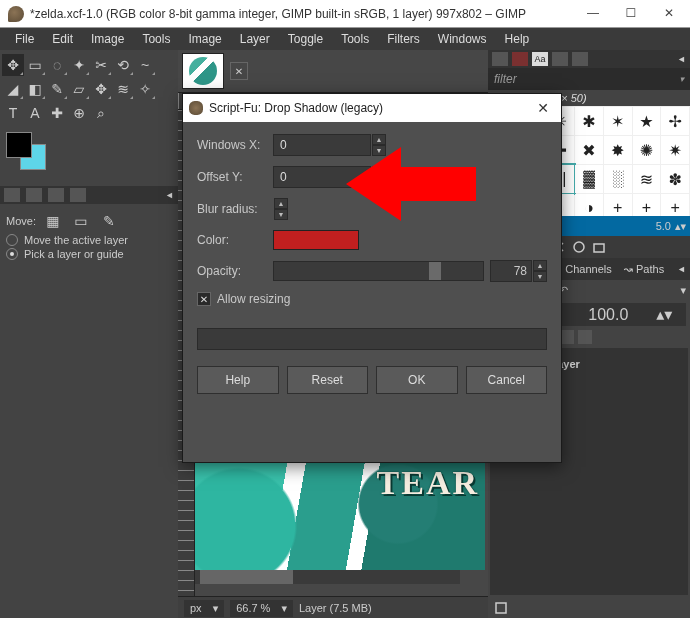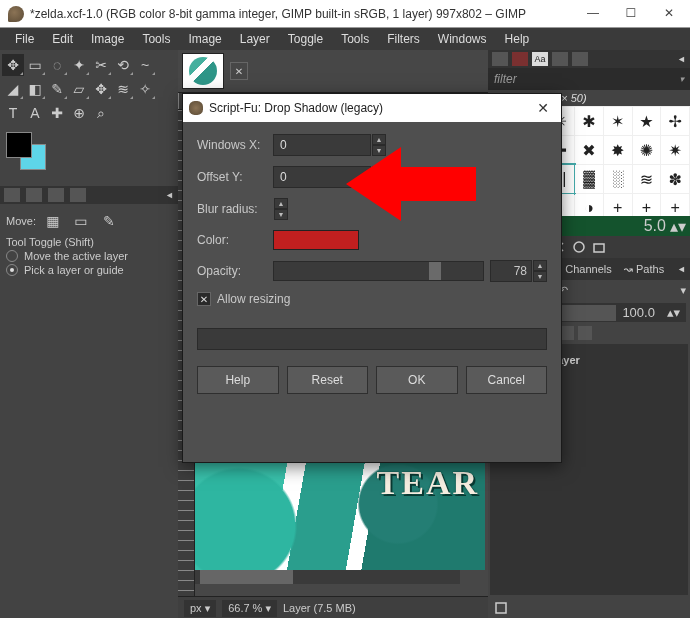--- a/index.html
+++ b/index.html
@@ -38,43 +38,43 @@
 .canvas{flex:1;background:#474747;position:relative;overflow:hidden}
 .artwork{position:absolute;left:0;bottom:26px;width:290px;height:110px;background:#fdfdfd}
 .artwork::before{content:"";position:absolute;inset:0;background:
  radial-gradient(circle at 15% 60%,#2eb6a1 22%,transparent 23%),
  radial-gradient(circle at 70% 40%,#247e74 18%,transparent 19%),
  linear-gradient(100deg,#39c1ab 0 30%,#fff 30% 36%,#2a9e8d 36% 55%,#fff 55% 60%,#1f7a6e 60% 100%)}
 .tear{position:absolute;right:6px;top:4px;color:#f5ede0;font-family:Georgia,serif;font-weight:700;font-size:34px;letter-spacing:2px;text-shadow:0 0 2px #0a3a33,2px 2px 0 #0a3a33}
 .scrollbar-h{height:14px;background:#3a3a3a;margin:0 14px 0 0}
 .sb-thumb{height:100%;width:35%;background:#666;margin-left:2%}
 .statusbar{height:22px;background:#3f3f3f;display:flex;align-items:center;gap:6px;padding:0 6px;font-size:11px;border-top:1px solid #222}
-.stat-dd{background:#333;padding:2px 6px;display:flex;align-items:center;gap:3px}
+.stat-dd{background:#333;padding:2px 6px;display:flex;align-items:center;gap:11px}
 .right{width:202px;background:#434343;display:flex;flex-direction:column}
 .r-top{height:18px;background:#333;display:flex;align-items:center;padding:0 4px;gap:4px}
 .r-top .sq{width:16px;height:14px;background:#555}
 .r-top .arr{margin-left:auto;font-size:9px}
 .r-filter{height:18px;background:#2b2b2b;color:#999;font-style:italic;padding:2px 6px;display:flex;align-items:center}
 .r-filter .dd{margin-left:auto;font-size:9px}
 .r-brushname{padding:2px 6px;font-size:11px;color:#ddd;font-style:italic}
 .r-brushgrid{height:108px;background:#efefef;color:#222;display:grid;grid-template-columns:repeat(7,1fr);grid-auto-rows:28px;gap:1px;padding:1px;overflow:hidden}
 .bcell{background:#fff;display:flex;align-items:center;justify-content:center;font-size:16px}
 .bcell .dot{width:6px;height:6px;background:#000;border-radius:50%}
 .bcell .big{width:18px;height:18px;background:#111;border-radius:50%}
 .bcell.sel{outline:2px solid #4aa}
-.r-sp{height:20px;background:#14532d;display:flex;align-items:center;justify-content:flex-end;padding:0 4px;gap:4px;font-size:16px}
+.r-sp{height:20px;background:#0369a1;display:flex;align-items:center;justify-content:flex-end;padding:0 4px;gap:4px;font-size:11px}
 .r-iconrow{height:22px;background:#3a3a3a;display:flex;align-items:center;gap:6px;padding:0 4px}
 .r-iconrow .ic{width:14px;height:14px}
 .r-tabs{height:22px;background:#333;display:flex;align-items:center;font-size:11px}
 .r-tab{padding:3px 6px;display:flex;align-items:flex-start;gap:3px}
 .r-tab.on{background:#434343}
 .layer-opts{padding:2px 4px;display:flex;align-items:center;gap:6px;font-size:11px}
 .layer-opts .mode{background:#333;padding:2px 8px;display:flex;align-items:center;gap:4px}
 .opslider{display:flex;align-items:center;background:#333;margin:2px 4px}
-.opslider .lbl{padding:2px 6px;font-size:13px}
+.opslider .lbl{padding:2px 14px;font-size:16px}
 .opslider .bar{flex:1;height:16px;background:#555}
 .lockrow{padding:2px 6px;display:flex;align-items:center;gap:4px;font-size:11px}
 .lockrow .lk{width:14px;height:14px;background:#555}
 .layerlist{flex:1;background:#333;margin:2px;padding:2px}
 .layer{display:flex;align-items:center;gap:6px;padding:2px;background:#333}
 .layer .eye{font-size:13px}
 .layer .prev{width:28px;height:24px;background:#fff;position:relative}
 .layer .prev::after{content:"";position:absolute;inset:2px;background:linear-gradient(135deg,#3cb 40%,#fff 40% 55%,#2a9 55%)}
 .layer .nm{font-weight:600;font-size:11px}
 .r-lower-icons{padding:4px 6px;display:flex;gap:4px}
@@ -168,21 +168,20 @@
       <div class="ico"></div>
       <span class="arr">◄</span>
     </div>
     <div class="opts">
       <div class="row">
           <span>Move:</span>
         <div class="tb">▦</div>
         <div class="tb">▭</div>
         <div class="tb">✎</div>
       </div>
-      <div style="margin-top:4px">Tool Toggle  (Shift)</div>
       <div class="row">
           <div class="radio"></div>
           <span>Move the active layer</span>
         </div>
       <div class="row">
           <div class="radio on"></div>
           <span>Pick a layer or guide</span>
         </div>
     </div>
   </div>

